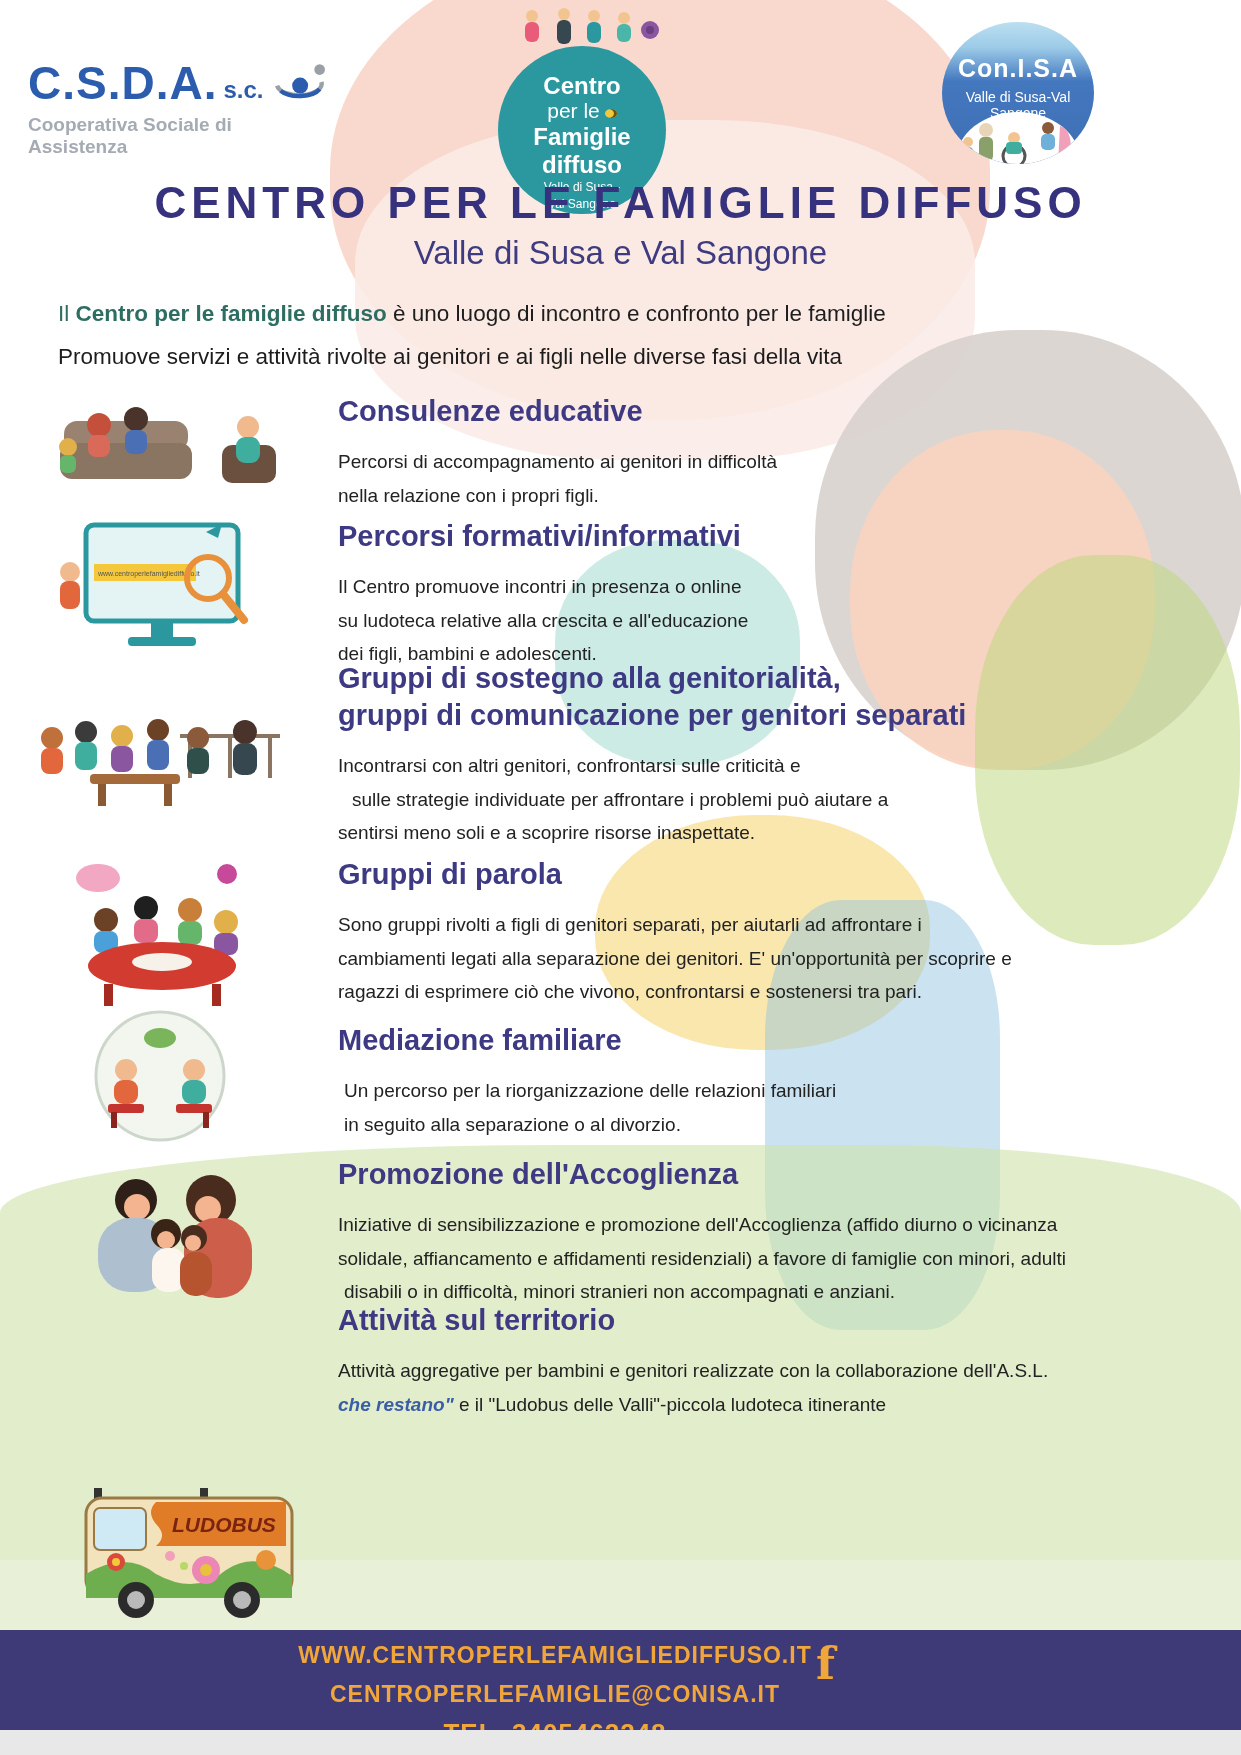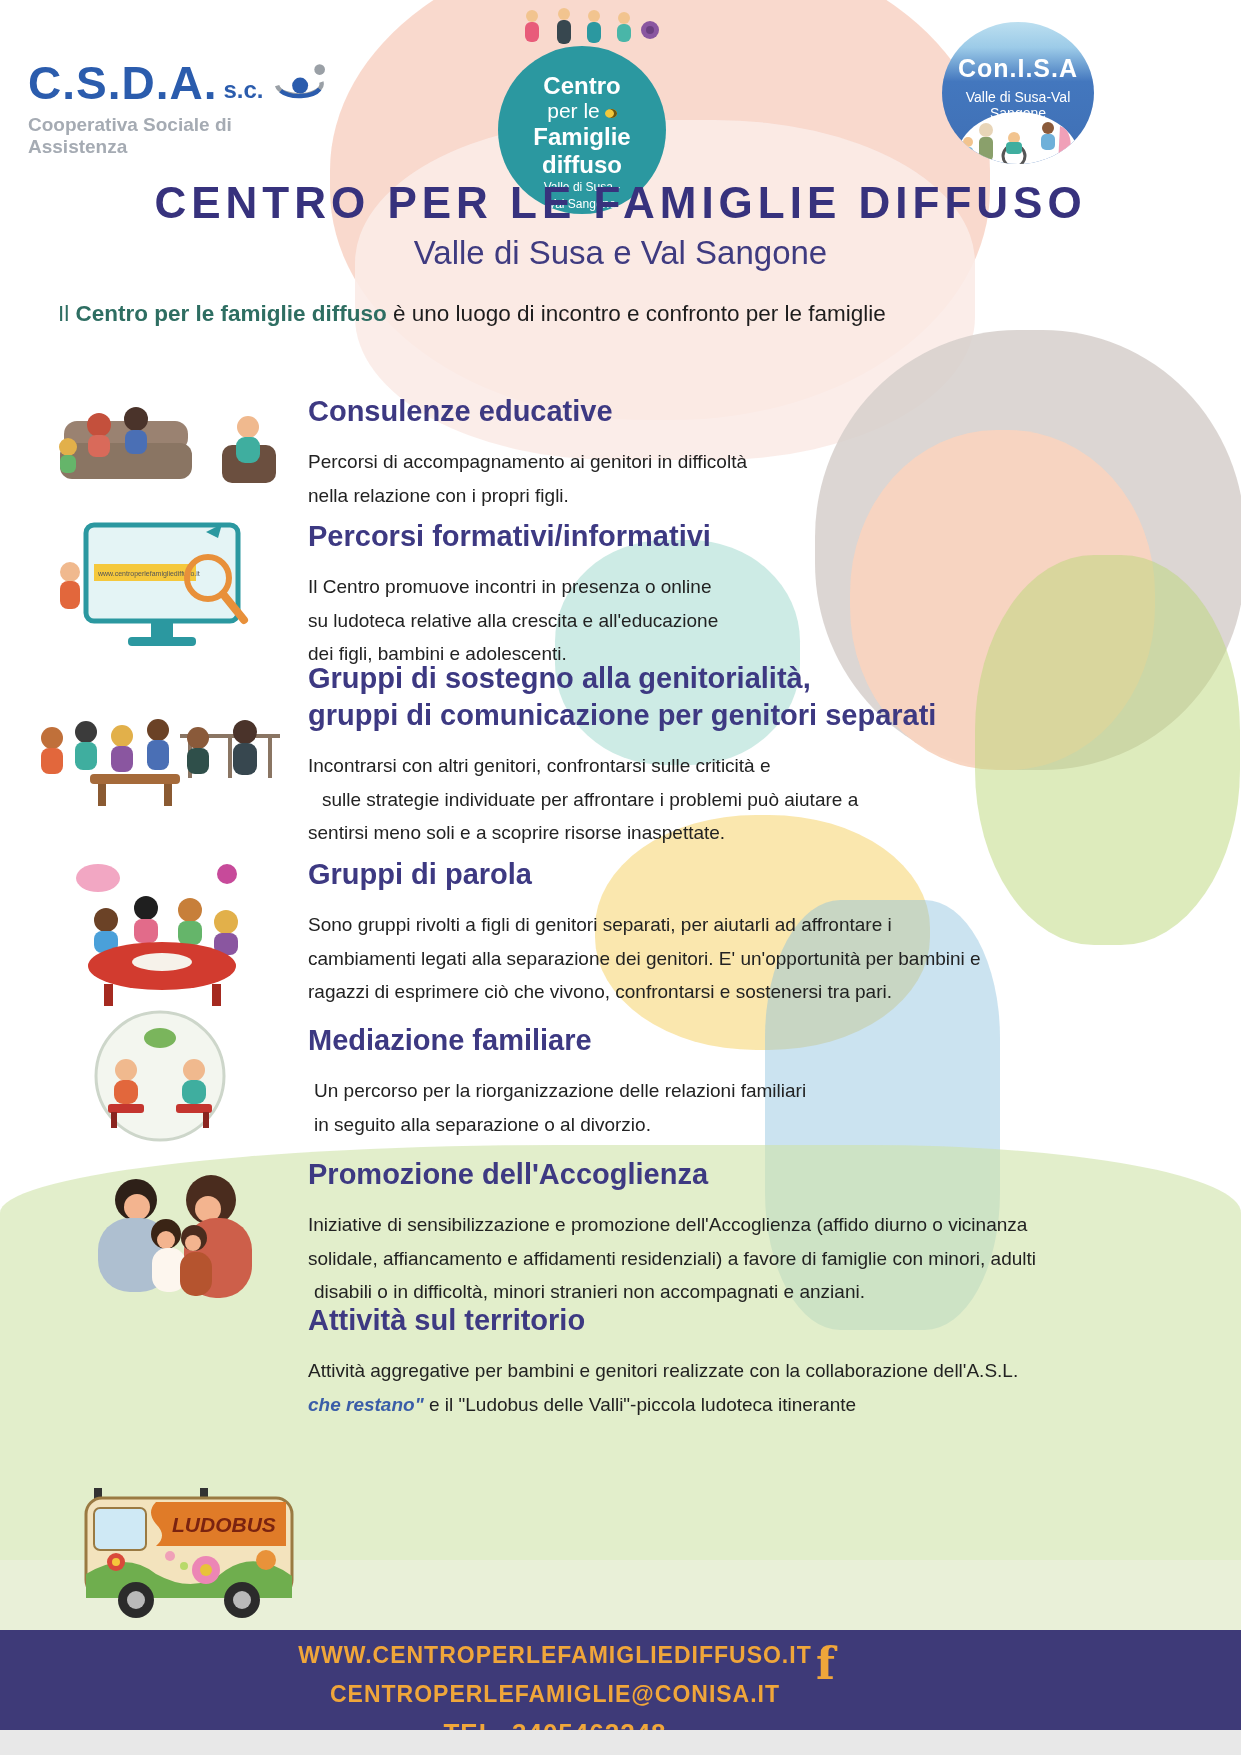--- a/index.html
+++ b/index.html
@@ -49,21 +49,21 @@
   .title{left:0;top:178px;width:1241px;text-align:center;font-size:44px;font-weight:800;
          letter-spacing:5px;color:#37327d;}
   .subtitle{left:0;top:234px;width:1241px;text-align:center;font-size:33px;font-weight:500;color:#3f3b80;}
 
   .intro{left:58px;top:292px;width:1150px;font-size:22.5px;line-height:43px;color:#1d1d1d;}
   .intro .teal{color:#2e6e62;}
   .intro .tealb{color:#2e6e62;font-weight:800;}
   .intro div{white-space:nowrap;}
 
   
-  .sec{position:absolute;left:308px;z-index:2;width:900px;}
+  .sec{position:absolute;left:338px;z-index:2;width:900px;}
   .sec h3{margin:0 0 15px 0;font-size:29px;font-weight:800;color:#3d3982;line-height:37px;}
   .bl{font-size:19px;line-height:33.5px;color:#222;white-space:nowrap;}
   .em{color:#3a5da8;font-weight:800;font-style:italic;}
 
   .il{position:absolute;z-index:2;}
 
   
   .footer{left:0;top:1630px;width:1241px;height:125px;background:#3e3a78;}
   .f-text{left:0;top:1642px;width:1110px;text-align:center;color:#f0a63a;font-weight:800;}
   .f-site{font-size:23px;letter-spacing:1px;}
@@ -140,20 +140,21 @@
         <path d="M104 14 q14 4 10 34 l-12 4 z" fill="#f0a0b8"></path>
       </svg>
     </div>
   </div>
 
   <div class="z title">CENTRO PER LE FAMIGLIE DIFFUSO</div>
   <div class="z subtitle">Valle di Susa e Val Sangone</div>
 
   <div class="z intro">
     <div><span class="teal">Il </span><span class="tealb">Centro per le famiglie diffuso</span><span>  è uno luogo di incontro e confronto per le famiglie</span></div>
+    <div>Promuove servizi e attività rivolte ai genitori e ai figli nelle diverse fasi della vita</div>
   </div>
 
   <section class="sec" style="top:393px">
     <h3>Consulenze educative</h3>
     <div class="bl">Percorsi di accompagnamento ai genitori in difficoltà</div>
     <div class="bl">nella relazione con i propri figli.</div>
   </section>
 
   <section class="sec" style="top:518px">
     <h3>Percorsi formativi/informativi</h3>
@@ -168,21 +169,21 @@
         <span style="display:block">gruppi di comunicazione per genitori separati</span>
       </h3>
     <div class="bl">Incontrarsi con altri genitori, confrontarsi sulle criticità  e</div>
     <div class="bl" style="padding-left:14px">  sulle strategie  individuate per affrontare i problemi può aiutare a</div>
     <div class="bl">sentirsi meno soli e a scoprire risorse inaspettate.</div>
   </section>
 
   <section class="sec" style="top:856px">
     <h3>Gruppi di parola</h3>
     <div class="bl">Sono gruppi rivolti a figli di genitori separati, per aiutarli ad affrontare i</div>
-    <div class="bl">cambiamenti legati alla separazione dei genitori. E' un'opportunità per bambini e</div>
+    <div class="bl">cambiamenti legati alla separazione dei genitori. E' un'opportunità per scoprire e</div>
     <div class="bl">ragazzi di esprimere ciò che vivono, confrontarsi e sostenersi tra pari.</div>
   </section>
 
   <section class="sec" style="top:1022px">
     <h3>Mediazione familiare</h3>
     <div class="bl" style="padding-left:6px">Un percorso per la riorganizzazione delle relazioni familiari</div>
     <div class="bl" style="padding-left:6px">in seguito alla separazione o al divorzio.</div>
   </section>
 
   <section class="sec" style="top:1156px">

